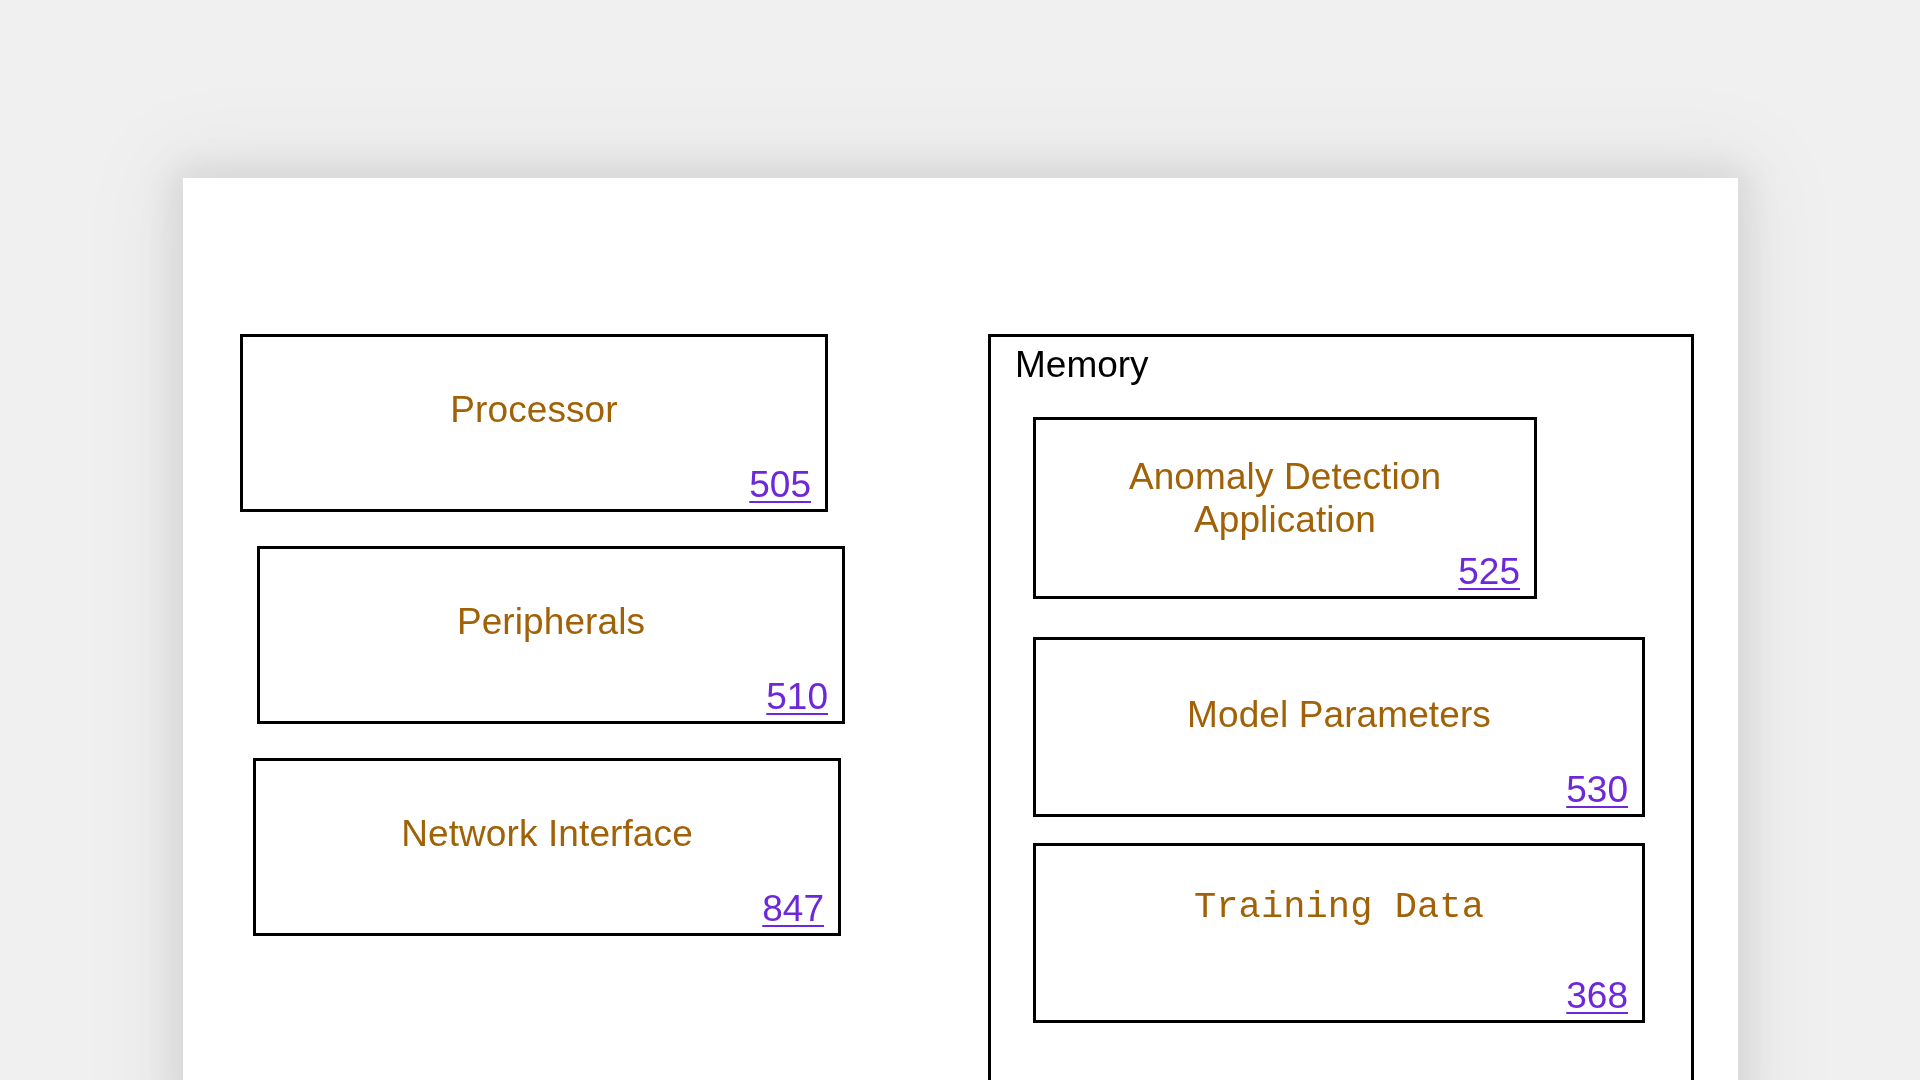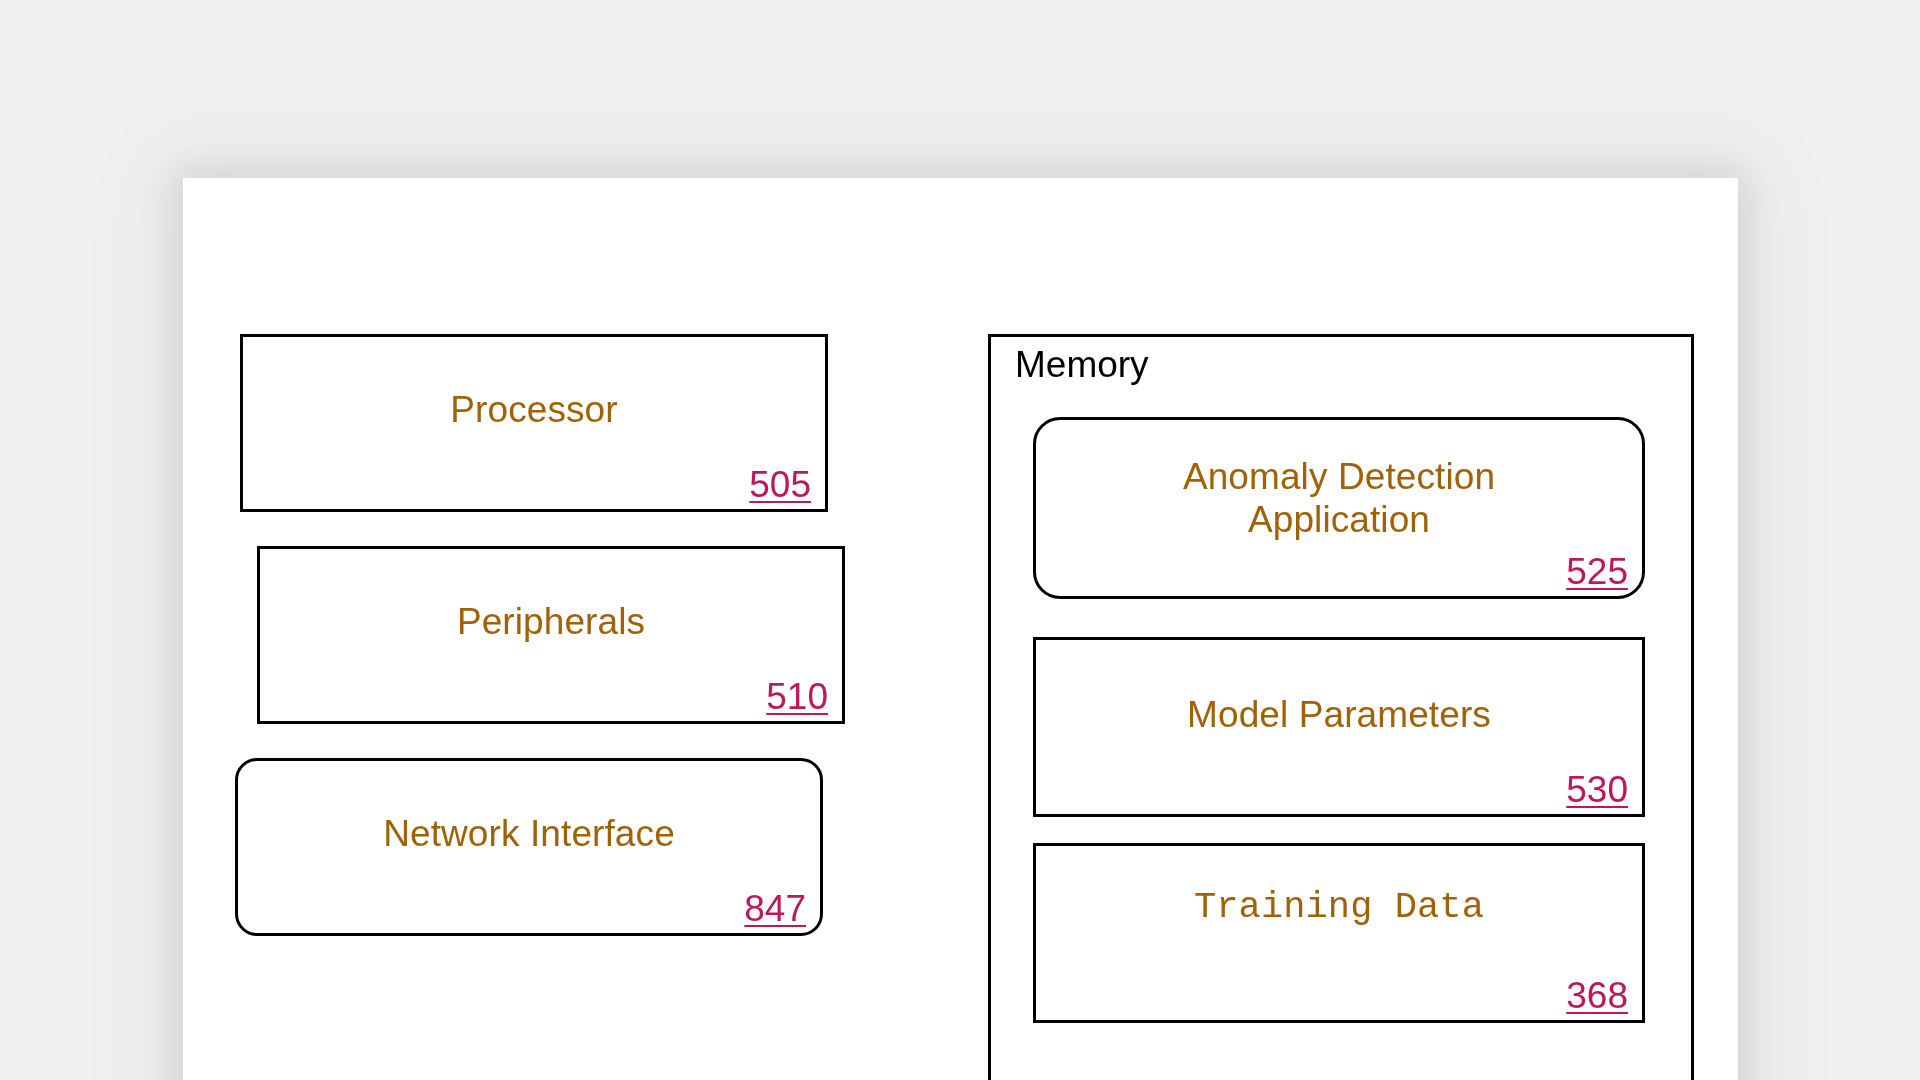--- a/index.html
+++ b/index.html
@@ -53,21 +53,21 @@
     line-height: 1.16;
     letter-spacing: 0.1px;
     white-space: pre-line;
   }
 
   
   .ref-num {
     position: absolute;
     right: 14px;
     bottom: 6px;
-    color: #be185d;
+    color: #6d28d9;
     font-size: 37px;
     line-height: 1;
     text-decoration: underline;
     text-underline-offset: 4px;
     text-decoration-thickness: 2px;
   }
 
   
   #box-processor {
     left: 240px;  top: 334px;  width: 588px;  height: 178px;
@@ -93,21 +93,21 @@
     position: absolute;
     left: 14px;
     top: 8px;
     font-size: 37px;
     line-height: 1.1;
     color: #000000;
     margin-left: 10px;
   }
 
   #box-anomaly-detection {
-    left: 42px;  top: 80px;  width: 612px;  height: 182px; border-radius: 27px;
+    left: 42px;  top: 80px;  width: 504px;  height: 182px;
   }
   #box-anomaly-detection .box-title { top: 36px; }
 
   #box-model-parameters {
     left: 42px;  top: 300px;  width: 612px;  height: 180px;
   }
   #box-model-parameters .box-title { top: 54px; }
 
   #box-training-data {
     left: 42px;  top: 506px;  width: 612px;  height: 180px;
@@ -124,21 +124,21 @@
     <div class="fig-box" id="box-processor" style="left:57px; top:156px;">
       <span class="box-title">Processor</span>
       <span class="ref-num">505</span>
     </div>
 
     <div class="fig-box" id="box-peripherals" style="left:74px; top:368px;">
       <span class="box-title">Peripherals</span>
       <span class="ref-num">510</span>
     </div>
 
-    <div class="fig-box" id="box-network-interface" style="left:52px; top:580px;border-radius:22px;">
+    <div class="fig-box" id="box-network-interface" style="left:70px; top:580px;">
       <span class="box-title">Network Interface</span>
       <span class="ref-num">847</span>
     </div>
 
     <div class="fig-box" id="box-memory" style="left:805px; top:156px;">
 
       <span id="memory-label">Memory</span>
 
       <div class="fig-box" id="box-anomaly-detection">
         <span class="box-title">Anomaly Detection

